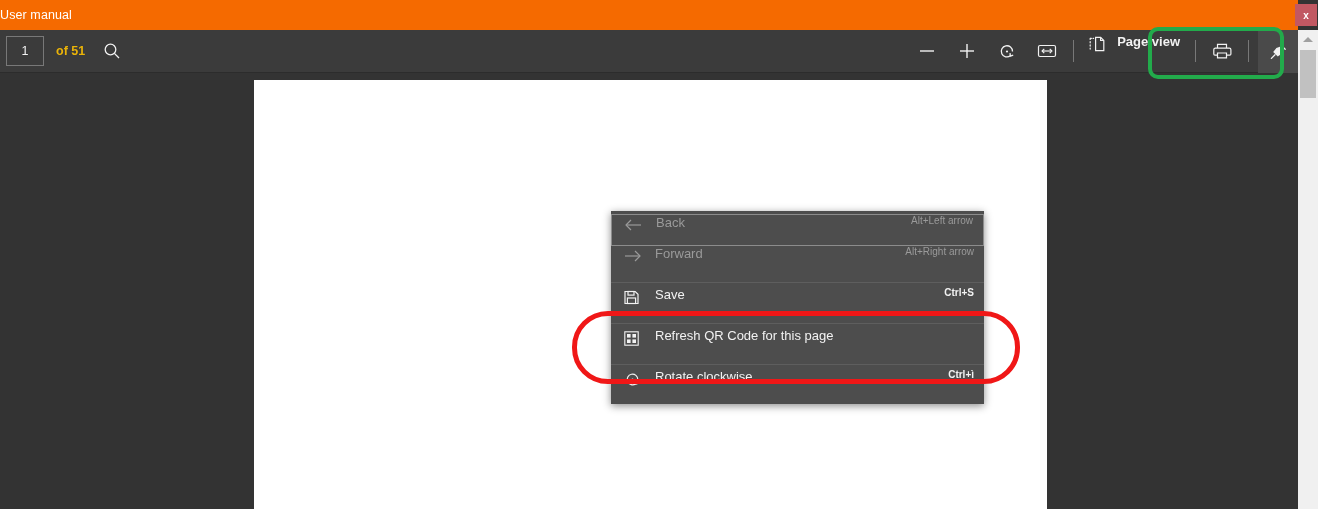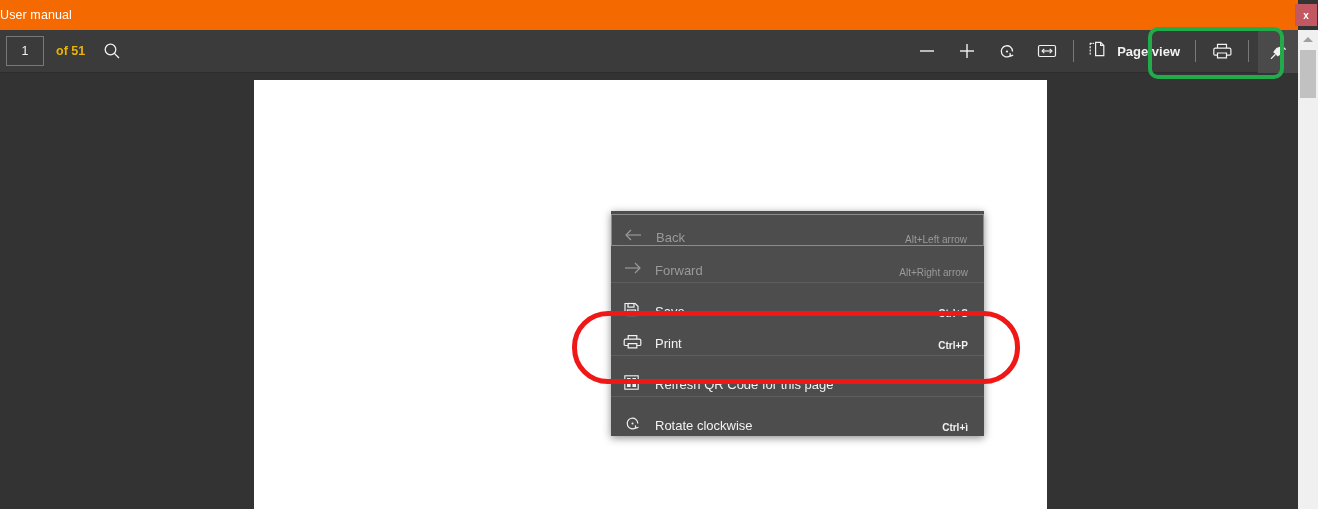--- a/index.html
+++ b/index.html
@@ -79,21 +79,21 @@
     height: 43px;
     padding-right: 0px;
   }
   .tb-sep {
     width: 1px; height: 22px;
     background: #787878;
     margin: 0 9px;
     flex: 0 0 auto;
   }
   .pageview-btn {
-    display: flex; align-items: center;
+    display: flex; 
     height: 34px;
     padding: 0 6px 0 4px;
     cursor: pointer;
   }
   .pageview-label {
     color: #f2f2f2;
     font-size: 13px;
     font-weight: bold;
     margin-left: 9px;
     white-space: nowrap;
@@ -146,23 +146,23 @@
     position: absolute;
     left: 611px; top: 211px;
     width: 373px;
     background: #4d4d4d;
     box-shadow: 0 2px 8px rgba(0,0,0,.45);
     padding: 3px 0 3px 0;
     z-index: 20;
   }
   .mi {
     position: relative;
-    display: flex; align-items: flex-end;
+    display: flex; align-items: flex-start;
     height: 32px;
-    padding: 0 16px 0 12px;
+    padding: 0 10px 0 12px;
     cursor: pointer;
     color: #f2f2f2;
   }
   .mi.disabled { color: #9a9a9a; cursor: default; }
   .mi.focused {
     border: 1px solid #8c8c8c;
     height: 32px;
   }
   .mi-icon {
     width: 22px; height: 20px;
@@ -335,31 +335,20 @@
         <svg width="17" height="17" viewBox="0 0 17 17" fill="none" stroke="#f2f2f2" stroke-width="1.2">
           <path d="M2 2.5 h10.2 L15 5.3 V14.5 H2 Z"></path>
           <rect x="5" y="2.5" width="6" height="3.6"></rect>
           <rect x="4.4" y="9" width="8.2" height="5.5"></rect>
         </svg>
       </span>
       <span class="mi-label">Save</span>
       <span class="mi-accel">Ctrl+S</span>
     </div>
 
-    <div class="mi">
-      <span class="mi-icon">
-        <svg width="19" height="17" viewBox="0 0 19 17" fill="none" stroke="#f2f2f2" stroke-width="1.2">
-          <path d="M5.2 6.0 V2.6 h8.6 V6.0"></path>
-          <path d="M2.6 6.2 h13.8 a1.4 1.4 0 0 1 1.4 1.4 v3.8 a1.1 1.1 0 0 1 -1.1 1.1 H2.3 a1.1 1.1 0 0 1 -1.1 -1.1 V7.6 a1.4 1.4 0 0 1 1.4 -1.4 z"></path>
-          <path d="M5.2 10.6 h8.6 v4.2 h-8.6 z" fill="#4d4d4d"></path>
-        </svg>
-      </span>
-      <span class="mi-label">Print</span>
-      <span class="mi-accel">Ctrl+P</span>
-    </div>
 
     <div class="mi-sep"></div>
 
     <div class="mi">
       <span class="mi-icon">
         <svg width="17" height="17" viewBox="0 0 17 17" fill="none" stroke="#f2f2f2" stroke-width="1.1">
           <rect x="1.8" y="1.8" width="13.4" height="13.4"></rect>
           <rect x="4.0" y="4.0" width="3.6" height="3.6" fill="#f2f2f2" stroke="none"></rect>
           <rect x="9.4" y="4.0" width="3.6" height="3.6" fill="#f2f2f2" stroke="none"></rect>
           <rect x="4.0" y="9.4" width="3.6" height="3.6" fill="#f2f2f2" stroke="none"></rect>

